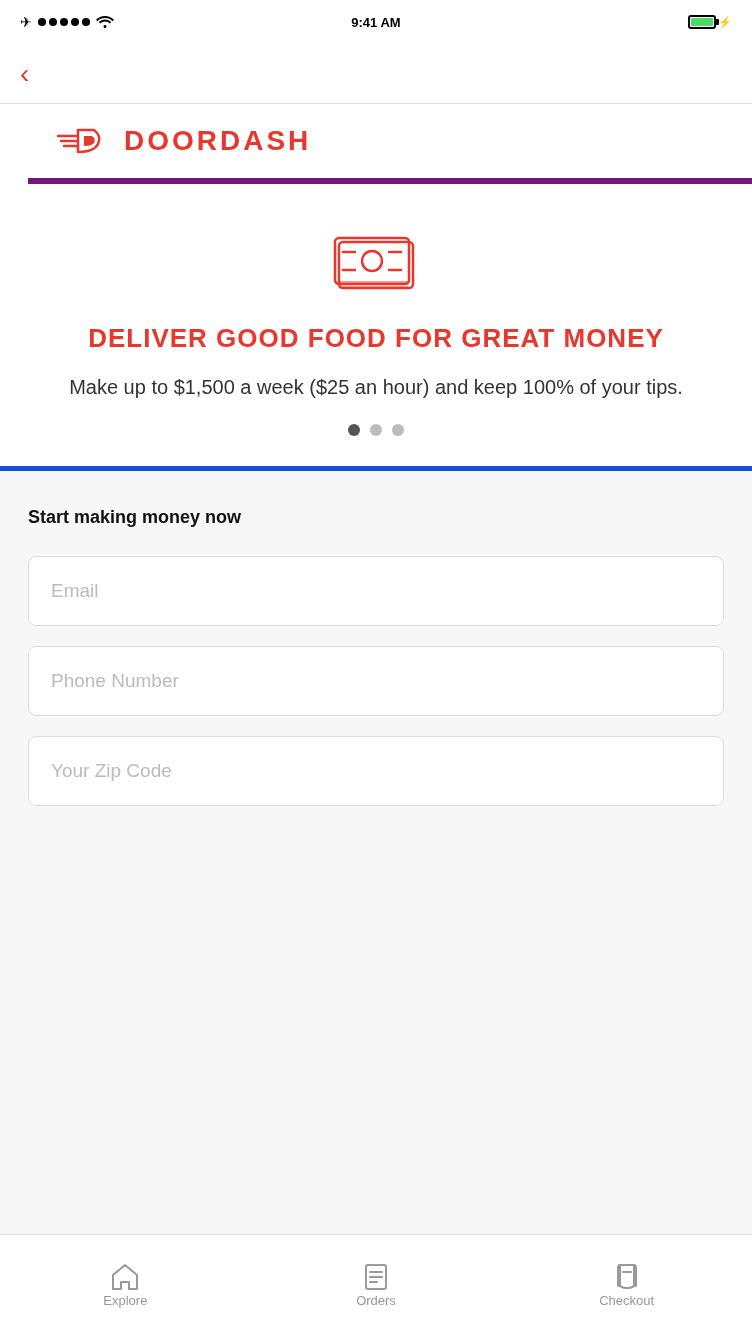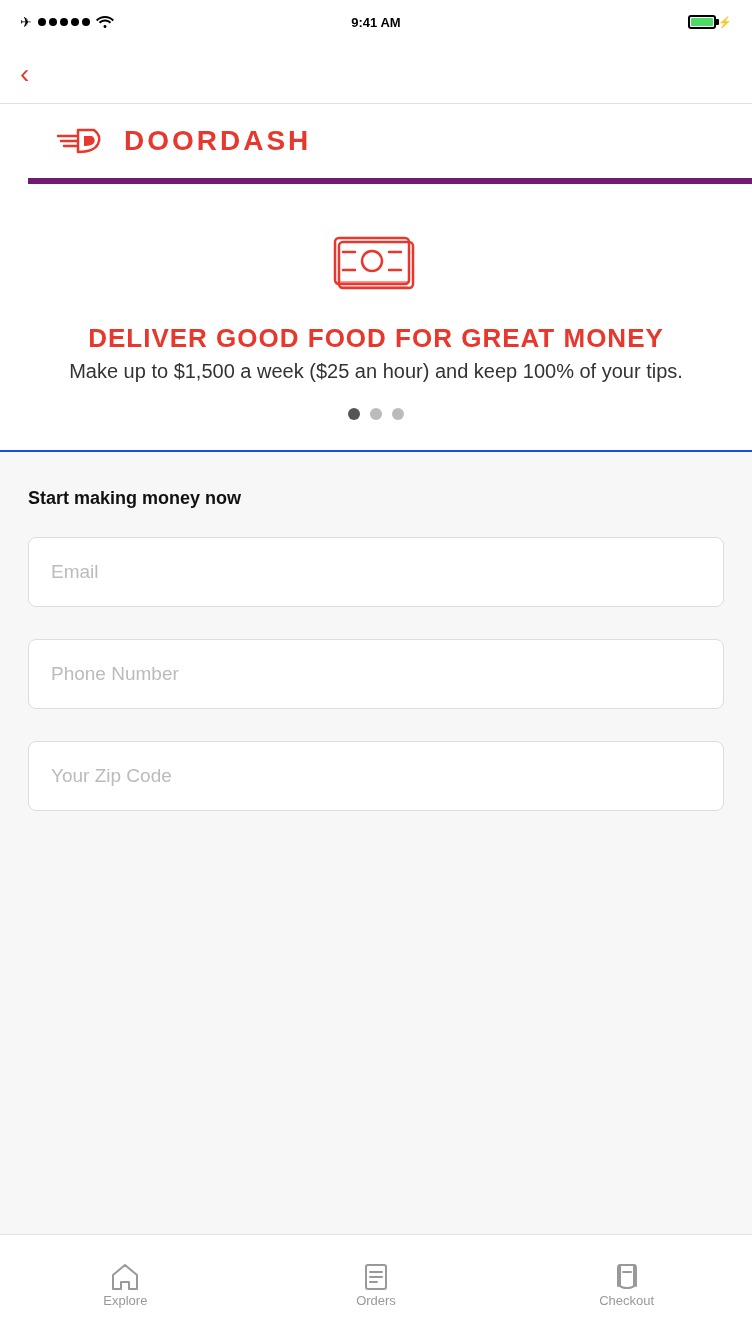--- a/index.html
+++ b/index.html
@@ -141,38 +141,39 @@
       letter-spacing: 3px;
     }
 
     
     .promo-section {
       background: #fff;
       display: flex;
       flex-direction: column;
       align-items: center;
       padding: 40px 40px 30px;
-      border-bottom: 2px solid #1d4ed8;
+      border-bottom: 5px solid #1d4ed8;
       flex-shrink: 0;
     }
     .promo-icon svg {
       width: 90px;
       height: 72px;
     }
     .promo-headline {
       margin-top: 22px;
       font-size: 26px;
       font-weight: 800;
       color: #e8372c;
       text-align: center;
       text-transform: uppercase;
       letter-spacing: 1px;
       line-height: 1.3;
     }
     .promo-subtext {
+      margin-top: 16px;
       font-size: 20px;
       color: #333;
       text-align: center;
       line-height: 1.5;
     }
     .carousel-dots {
       display: flex;
       gap: 10px;
       margin-top: 22px;
     }
@@ -200,21 +201,21 @@
     }
     .form-input {
       width: 100%;
       height: 70px;
       border: 1px solid #ddd;
       border-radius: 8px;
       background: #fff;
       padding: 0 22px;
       font-size: 19px;
       color: #999;
-      margin-bottom: 32px;
+      margin-bottom: 20px;
       outline: none;
     }
     .form-input::placeholder {
       color: #bbb;
     }
 
     
     .tab-bar {
       height: 100px;
       background: #fff;

